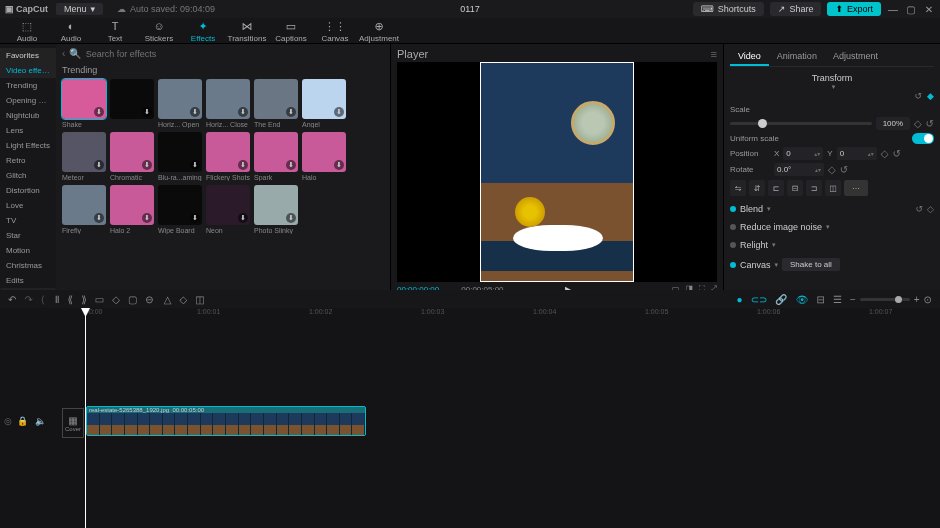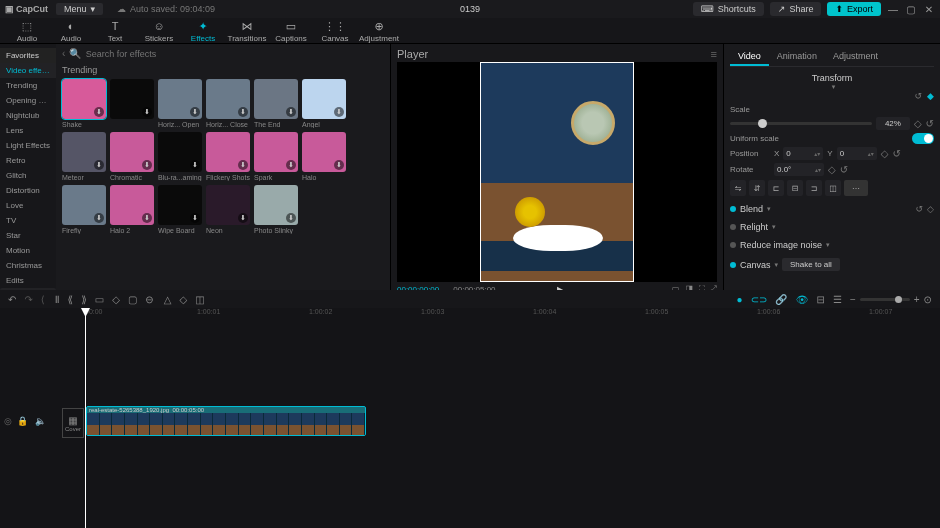--- a/index.html
+++ b/index.html
@@ -42,21 +42,21 @@
 
   
   .player { flex:1; background:#18181b; display:flex; flex-direction:column; padding:4px 6px; border-left:1px solid #000; border-right:1px solid #000;}
   .player-head { font-size:11px; color:#aaa; display:flex; justify-content:space-between; margin-bottom:2px;}
   .player-view { flex:1; background:#000; display:flex; align-items:center; justify-content:center; position:relative;}
   .preview-img { width:154px; height:220px; border:1px solid #fff; background:linear-gradient(180deg,#1d3a5c 0%,#1d3a5c 55%,#7a5230 55%,#7a5230 100%); position:relative; overflow:hidden;}
   .pv-mirror{position:absolute;top:38px;right:18px;width:44px;height:44px;border-radius:50%;border:3px solid #c7a96a;background:radial-gradient(circle,#b9c7b3 40%,#8aa07e 100%);}
   .pv-table{position:absolute;bottom:30px;left:32px;width:90px;height:26px;background:#fff;border-radius:50%/60%;}
   .pv-sofa{position:absolute;bottom:10px;left:0;right:0;height:30px;background:#173049;}
   .pv-flowers{position:absolute;bottom:54px;left:34px;width:30px;height:30px;border-radius:50%;background:radial-gradient(circle,#e6c200 30%,#cf9e00 70%);}
-  .player-bar { display:flex; align-items:center; gap:14px; padding:2px 0; font-size:8px; color:#888;}
+  .player-bar { display:flex; align-items:center; gap:22px; padding:2px 0; font-size:8px; color:#888;}
   .player-bar .tc1{color:#00bcd4;}
   .player-bar .play{flex:0 0 auto;margin:0 auto;color:#ccc;cursor:pointer;}
   .player-bar .right-icons{margin-left:auto;display:flex;gap:6px;}
   .pi{cursor:pointer;}
 
   
   .inspector { width:216px; background:#1a1a1d; padding:4px 6px; overflow-y:auto;}
   .insp-tabs { display:flex; border-bottom:1px solid #2a2a2e; margin-bottom:6px;}
   .insp-tab { padding:3px 8px; font-size:9px; color:#999; cursor:pointer;}
   .insp-tab.active { color:#fff; border-bottom:2px solid #00bcd4;}
@@ -109,21 +109,21 @@
 <div class="titlebar">
   <span class="logo">▣ <span>CapCut</span></span>
   <span class="menu-btn">
       <span>Menu</span> 
       <span>▾</span>
     </span>
   <span class="autosave">
       <span>☁</span> 
       <span>Auto saved: 09:04:09</span>
     </span>
-  <span class="center-title">0139</span>
+  <span class="center-title">0117</span>
   <div class="right">
     <span class="topbtn">
         <span>⌨</span> 
         <span>Shortcuts</span>
       </span>
     <span class="topbtn">
         <span>↗</span> 
         <span>Share</span>
       </span>
     <span class="topbtn export-btn">
@@ -325,21 +325,21 @@
           <span class="diamond">◆</span>
         </span>
     </div>
     <div class="row">
       <span class="lbl">Scale</span>
     </div>
     <div class="row">
       <div class="slider">
           <div class="knob"></div>
         </div>
-      <div class="valbox">42%</div>
+      <div class="valbox">100%</div>
       <span style="color:#777">◇</span>
       <span style="color:#777">↺</span>
     </div>
     <div class="row" style="justify-content:space-between">
       <span class="lbl" style="width:auto">Uniform scale</span>
       <div class="toggle">
           <div class="dot"></div>
         </div>
     </div>
     <div class="row">
@@ -378,26 +378,26 @@
 
     <div class="section-collapse">
       <span class="dot"></span>
         <span>Blend</span>
         <span class="arrow" style="color:#777;font-size:7px">▾</span>
       <span style="margin-left:auto;color:#777">↺</span>
       <span style="color:#777">◇</span>
     </div>
     <div class="section-collapse">
       <span class="dot off"></span>
-        <span>Relight</span>
+        <span>Reduce image noise</span>
         <span class="arrow" style="color:#777;font-size:7px">▾</span>
     </div>
     <div class="section-collapse">
       <span class="dot off"></span>
-        <span>Reduce image noise</span>
+        <span>Relight</span>
         <span class="arrow" style="color:#777;font-size:7px">▾</span>
     </div>
     <div class="section-collapse">
       <span class="dot"></span>
         <span>Canvas</span>
         <span class="arrow" style="color:#777;font-size:7px">▾</span>
       <span class="apply-btn">Shake to all</span>
     </div>
   </div>
 </div>

